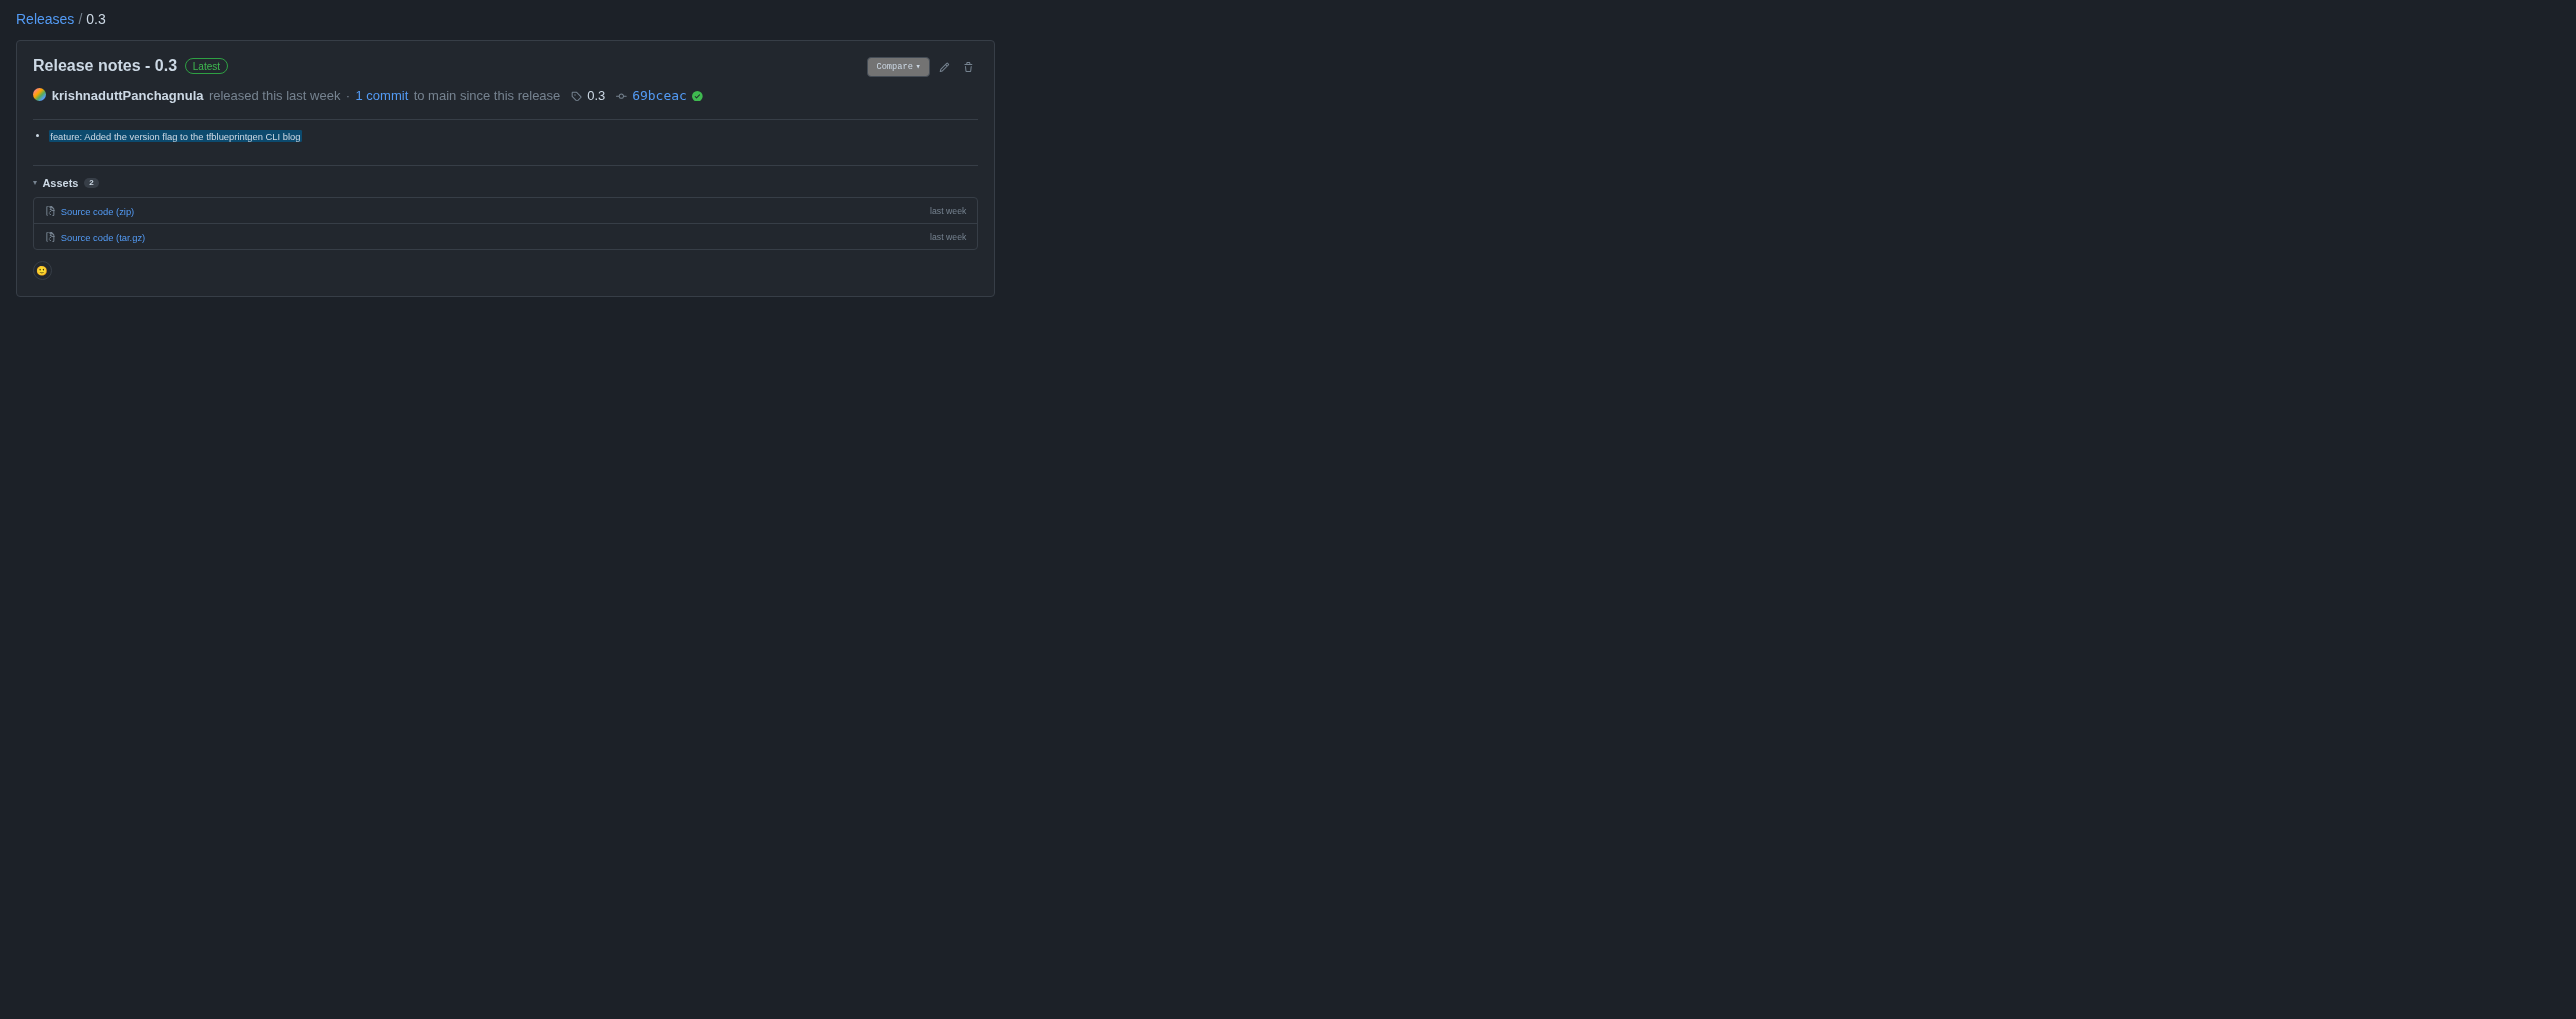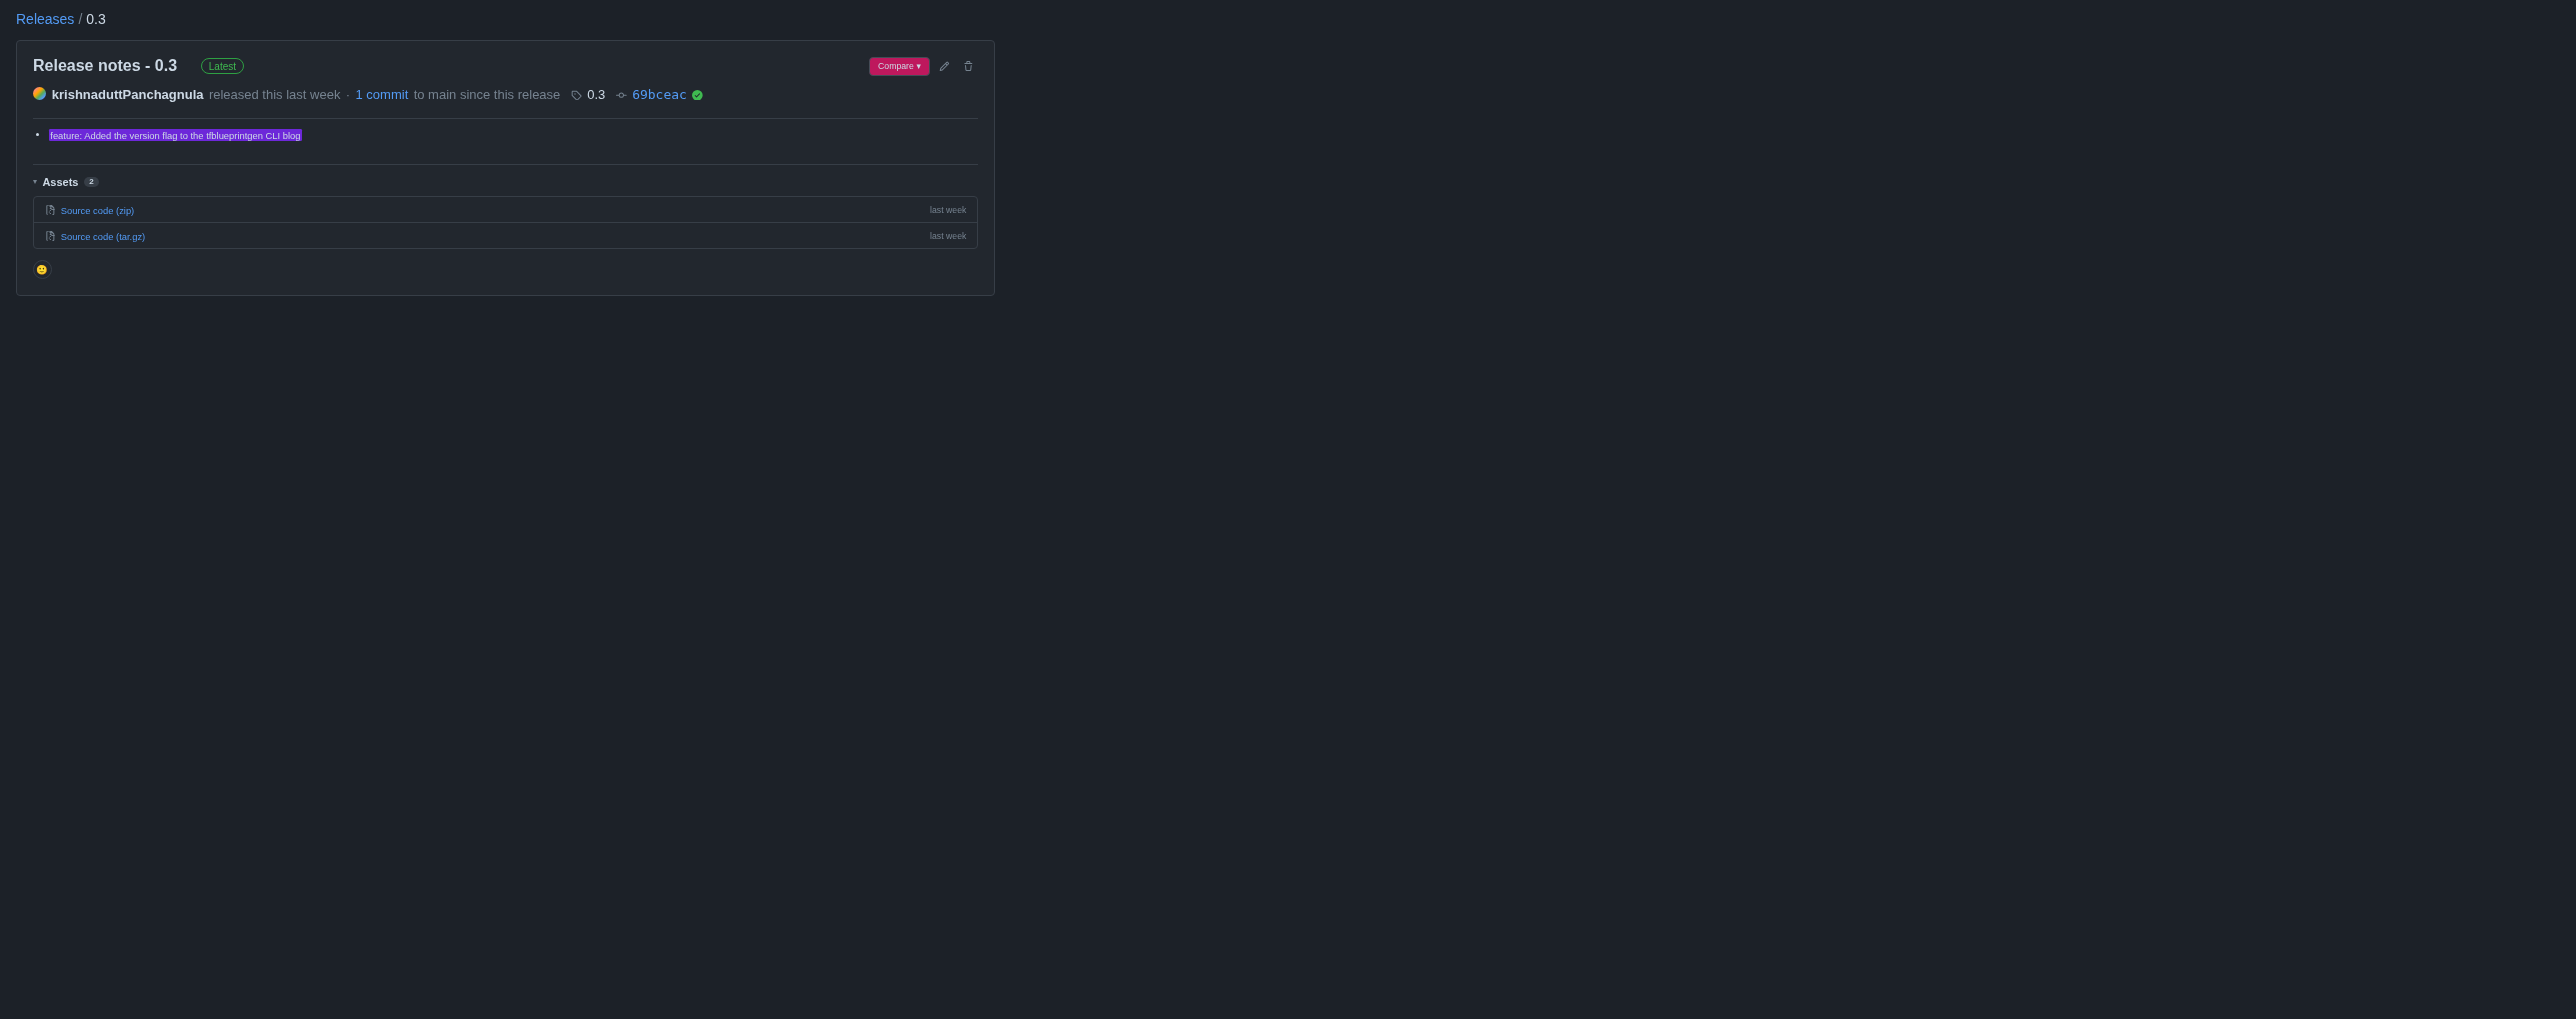--- a/index.html
+++ b/index.html
@@ -52,21 +52,21 @@
     .release-header {
       display: flex;
       align-items: flex-start;
       justify-content: space-between;
       margin-bottom: 10.7px;
     }
 
     .release-title-area {
       display: flex;
       align-items: center;
-      gap: 24px;
+      gap: 8px;
     }
 
     .release-title {
       font-size: 16px;
       font-weight: 600;
       color: #cdd9e5;
     }
 
     .latest-badge {
       background-color: transparent;
@@ -78,30 +78,31 @@
       font-weight: 500;
     }
 
     .release-actions {
       display: flex;
       align-items: center;
       gap: 5.4px;
     }
 
     .compare-button {
-      background-color: #be185d;
+      background-color: #737373;
       border: 0.7px solid #444c56;
       color: #cdd9e5;
       border-radius: 4px;
       padding: 3.4px 8px;
       font-size: 8.7px;
       cursor: pointer;
       display: flex;
       align-items: center;
       gap: 2.7px;
+      font-family: Liberation Mono, monospace;
     }
 
     .icon-button {
       background: none;
       border: none;
       color: #768390;
       cursor: pointer;
       padding: 4px;
       border-radius: 4px;
       display: flex;
@@ -161,21 +162,21 @@
     .release-notes ul {
       list-style: disc;
       padding-left: 16px;
     }
 
     .release-notes li {
       margin-bottom: 2.7px;
     }
 
     .feature-text {
-      background-color: #6d28d9;
+      background-color: #0c4a6e;
       color: #cdd9e5;
       padding: 0.7px 1.3px;
       border-radius: 1.3px;
     }
 
     
     .assets-section {
       border-top: 0.7px solid #373e47;
       padding-top: 10.7px;
       margin-top: 10.7px;

